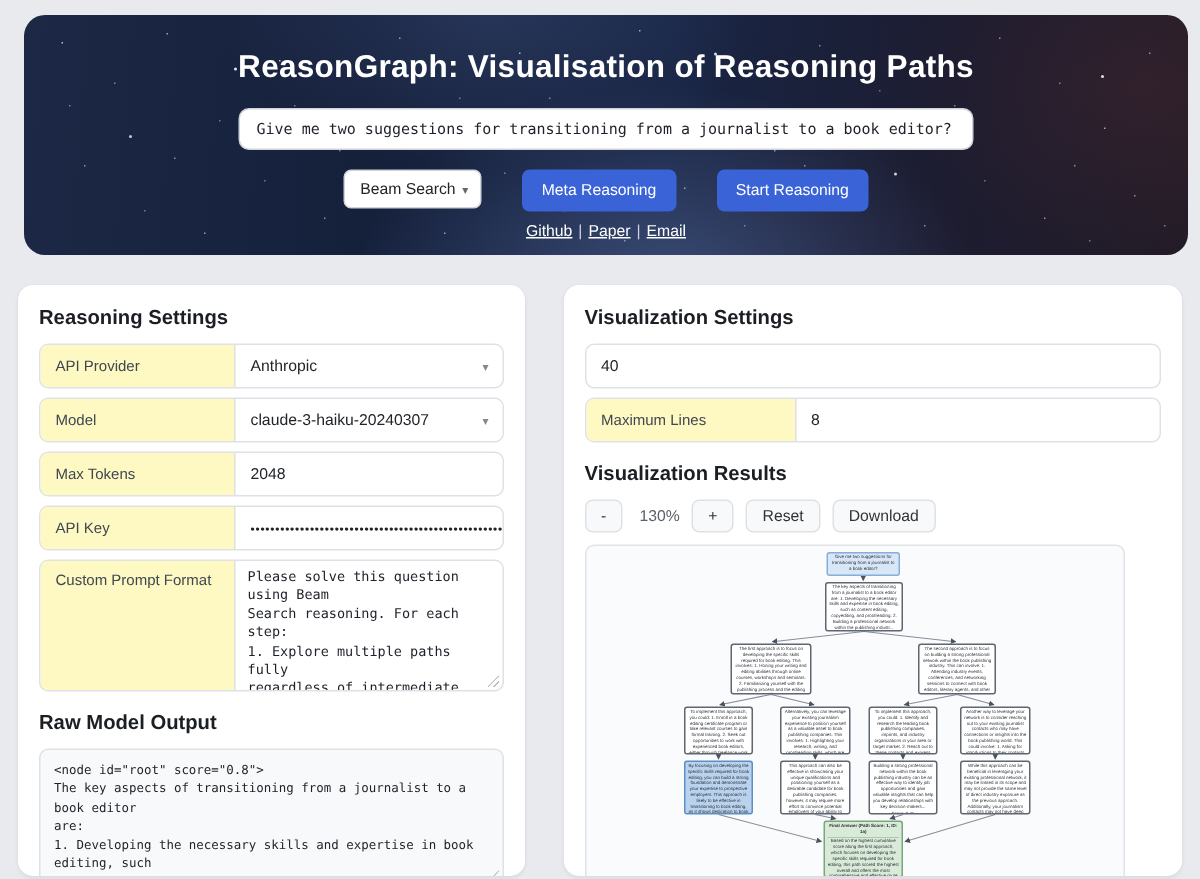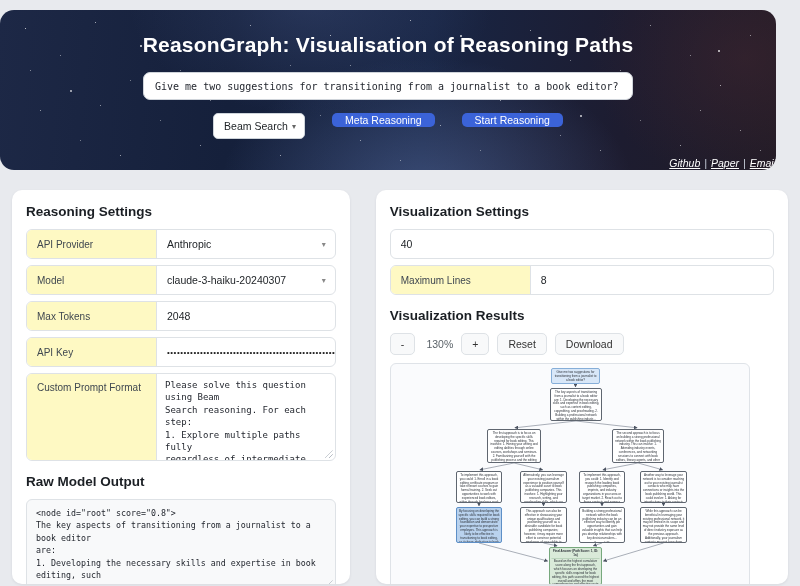--- a/index.html
+++ b/index.html
@@ -1,20 +1,20 @@
 <!DOCTYPE html>
 <html><head>
 <meta charset="utf-8">
 <style>
   * { margin:0; padding:0; box-sizing:border-box; }
   html,body { width:800px; height:586px; overflow:hidden; background:#e8eaee;
     font-family:"Liberation Sans", sans-serif; }
 
   
-  .hero { position:absolute; left:0; top:10px; width:776px; height:160px;
+  .hero { position:absolute; left:16px; top:10px; width:776px; height:160px;
     border-radius:14px; overflow:hidden;
     background:
       radial-gradient(ellipse 320px 210px at 55% 115%, rgba(115,140,200,.38), rgba(115,140,200,0) 65%),
       radial-gradient(ellipse 260px 160px at 40% -5%, rgba(85,105,160,.28), rgba(85,105,160,0) 70%),
       radial-gradient(ellipse 220px 180px at 96% 30%, rgba(70,40,50,.45), rgba(70,40,50,0) 70%),
       linear-gradient(95deg, #1d2846 0%, #15203b 30%, #182544 55%, #1d1c30 80%, #211b26 100%);
   }
   .stars { position:absolute; inset:0; }
   .stars::before { content:""; position:absolute; width:1px; height:1px; background:transparent;
     box-shadow: 25px 18px rgba(255,255,255,.7), 60px 45px rgba(255,255,255,.45), 95px 12px rgba(255,255,255,.6),
@@ -40,23 +40,23 @@
   .hero-title { position:relative; text-align:center; margin-top:23px; color:#fff;
     font-size:21px; font-weight:bold; letter-spacing:.2px; }
   .q-box { position:relative; width:490px; height:28px; margin:15px auto 0; background:#fff;
     border-radius:7px; border:1px solid #cfd4da; display:flex; align-items:center; padding:0 11px;
     font-family:"DejaVu Sans Mono", monospace; font-size:10px; color:#1d2129; white-space:nowrap; overflow:hidden; }
   .hero-controls { position:relative; display:flex; justify-content:center; gap:27px; margin-top:13px; }
   .sel { background:#fff; border:1px solid #ced4da; border-radius:5px; height:26px; width:92px;
     display:flex; align-items:center; justify-content:space-between; padding:0 8px 0 10px;
     font-size:10.5px; color:#212529; }
   .sel .caret { font-size:8px; color:#666; }
-  .btn-primary { background:#3b63d8; color:#fff; border:none; border-radius:5px; height:14px;
+  .btn-primary { background:#3b63d8; color:#fff; border:none; border-radius:5px; height:28px;
     padding:0 13px; font-size:10.5px; font-family:inherit; }
-  .hero-links { position:relative; text-align:right; margin-top:18px; font-size:10.5px; color:#e8ecf4;font-style:italic; }
+  .hero-links { position:relative; text-align:center; margin-top:7px; font-size:10.5px; color:#e8ecf4; }
   .hero-links a { color:#fff; text-decoration:underline; cursor:pointer; }
   .hero-links span.sep { margin:0 4px; color:#cdd3df; }
 
   
   .cards { position:absolute; left:12px; top:190px; width:776px; display:flex; gap:26px; }
   .card { background:#fff; border-radius:10px; box-shadow:0 1px 3px rgba(20,30,50,.08);
     padding:14px 14px; height:394px; overflow:hidden; }
   .card.left { width:373px; }
   .card.right { width:456px; }
   h2.sec { font-size:13.5px; font-weight:bold; color:#1b1f24; margin:0 0 10px; }

